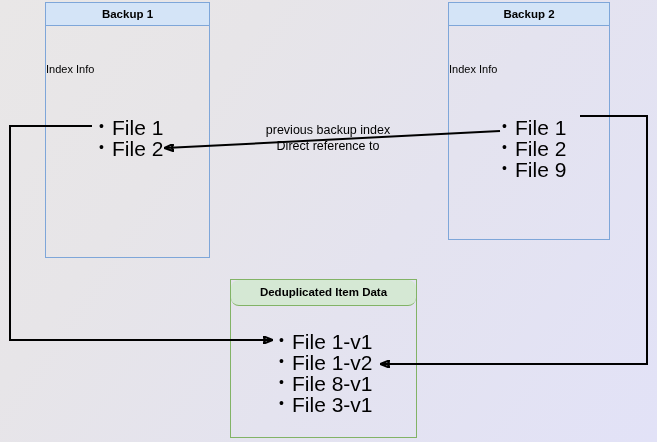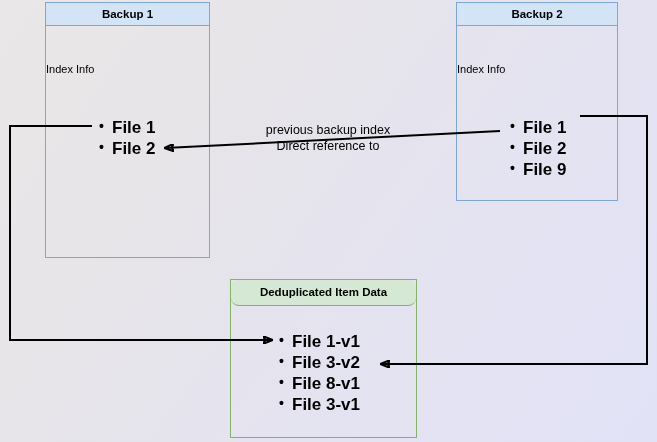--- a/index.html
+++ b/index.html
@@ -63,26 +63,25 @@
     white-space: nowrap;
   }
 
   ul.file-list {
     position: absolute;
     margin: 0;
     padding: 0 0 0 14px;
     list-style: none;
   }
   ul.file-list li {
-    font-size: 17px;
+    font-size: 21px;
     line-height: 21px;
     color: #000000;
     white-space: nowrap;
     position: relative;
-    font-weight: bold;
   }
   ul.file-list li::before {
     content: "\2022";
     position: absolute;
     left: -13px;
     top: -1px;
     font-size: 14px;
     color: #000000;
   }
 
@@ -120,38 +119,38 @@
     <div class="box-header">Backup 1</div>
     <div class="box-body">
       <div class="index-title" style="top:37px;">Index Info</div>
       <ul class="file-list" style="left:52px; top:91px;">
         <li>File 1</li>
         <li>File 2</li>
       </ul>
     </div>
   </div>
 
-  <div class="box" style="left:448px; top:2px; width:162px; height:199px;margin-left:8px;">
+  <div class="box" style="left:448px; top:2px; width:162px; height:238px;">
     <div class="box-header">Backup 2</div>
     <div class="box-body">
       <div class="index-title" style="top:37px;">Index Info</div>
       <ul class="file-list" style="left:52px; top:91px;">
         <li>File 1</li>
         <li>File 2</li>
         <li>File 9</li>
       </ul>
     </div>
   </div>
 
   <div class="box green" style="left:230px; top:279px; width:187px; height:159px;">
     <div class="box-header">Deduplicated Item Data</div>
     <div class="box-body">
       <ul class="file-list" style="left:47px; top:25px;">
         <li>File 1-v1</li>
-        <li>File 3-v2</li>
+        <li>File 1-v2</li>
         <li>File 8-v1</li>
         <li>File 3-v1</li>
       </ul>
     </div>
   </div>
 
   <div class="conn-label" style="left:250px; top:122px; width:156px;">
     <div>previous backup index</div>
     <div>Direct reference to</div>
   </div>

